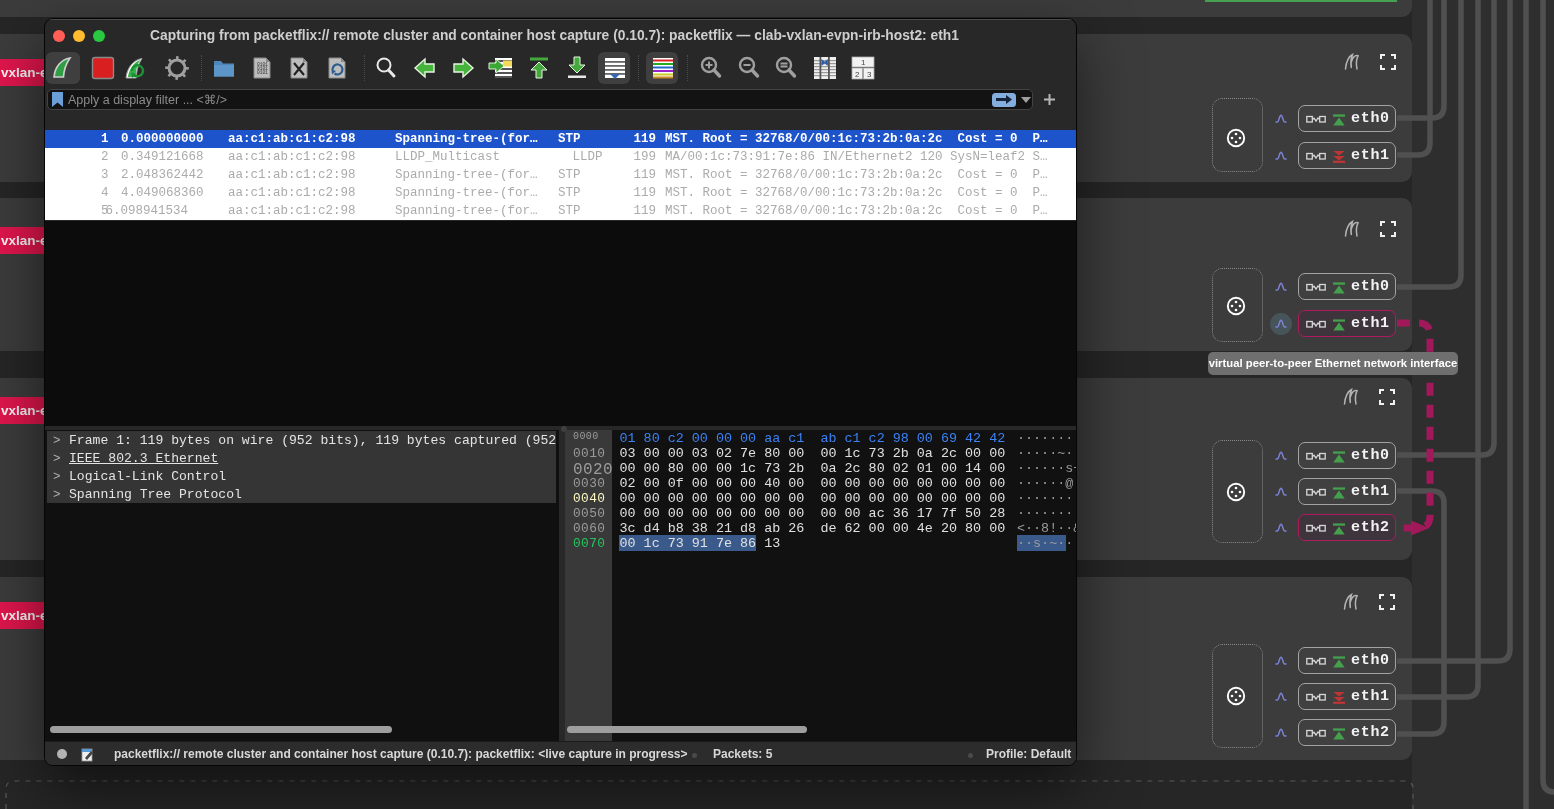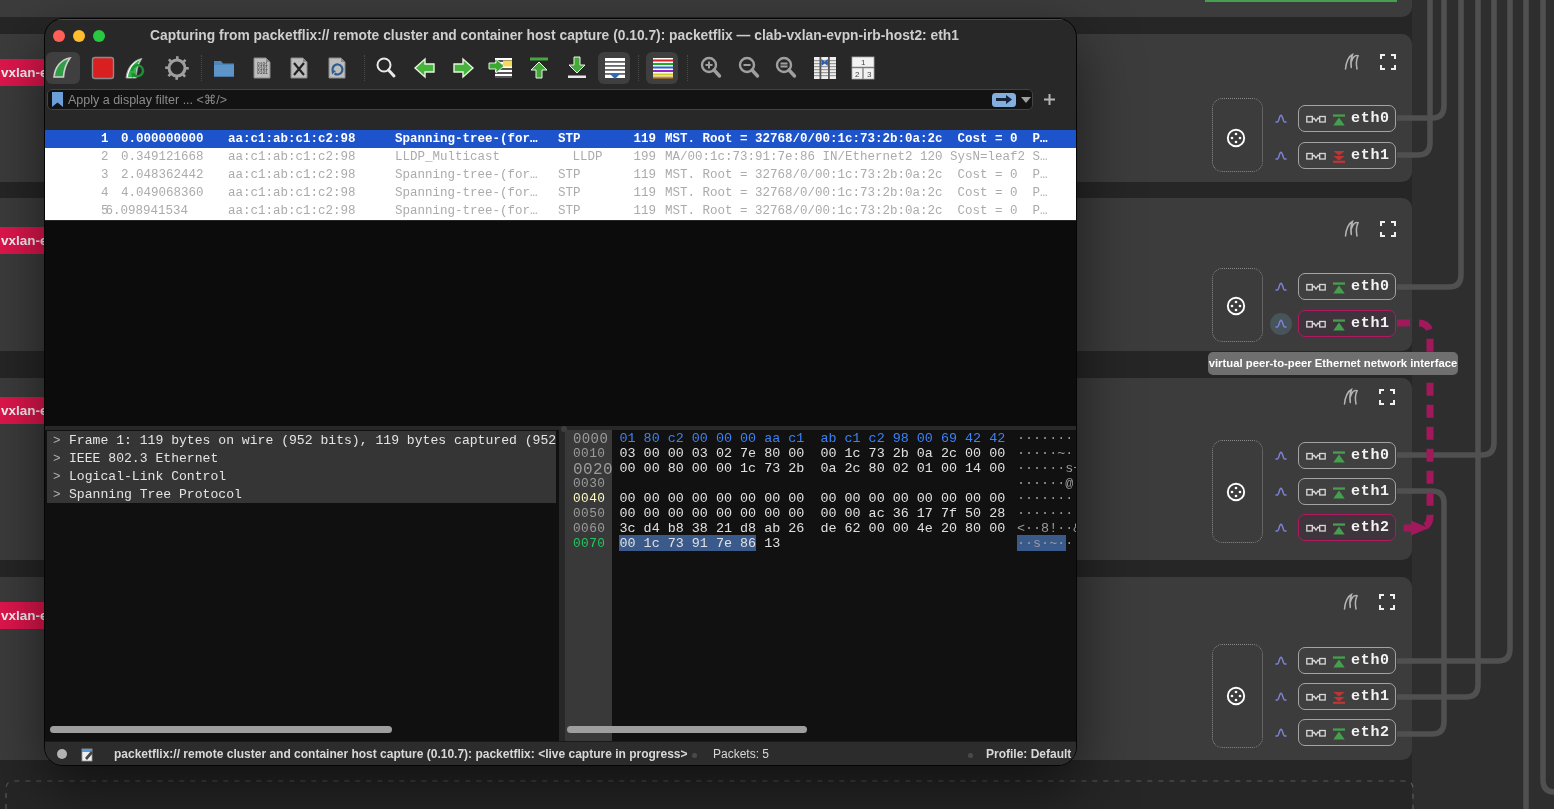--- a/index.html
+++ b/index.html
@@ -243,21 +243,21 @@
 <path d="M1397 491 H1432 Q1444 491 1444 503 V722 Q1444 734 1432 734 H1397" fill="none" stroke="#505050" stroke-width="5.5"></path>
 <path d="M1397 697 H1466 Q1478 697 1478 685 V0" fill="none" stroke="#505050" stroke-width="5.5"></path>
 <path d="M1397 661 H1498 Q1510 661 1510 649 V0" fill="none" stroke="#505050" stroke-width="5.5"></path>
 <path d="M1526 0 V809" fill="none" stroke="#505050" stroke-width="5.5"></path>
 <path d="M1543 0 V780 Q1543 792 1555 792" fill="none" stroke="#505050" stroke-width="5.5"></path>
 <path d="M1397 323 H1418 Q1430 323 1430 335 V516 Q1430 528 1418 528 H1399" fill="none" stroke="#a2195b" stroke-width="7" stroke-dasharray="13 9"></path>
 <polygon points="1411,520.5 1411,535.5 1429,528" fill="#a2195b"></polygon>
 <path d="M6 809 V789 Q6 781 14 781 H1405 Q1413 781 1413 789 V809" fill="none" stroke="#595959" stroke-width="1.2" stroke-dasharray="5 6"></path>
 </svg>
 <div class="abs" style="left:1208px;top:352px;width:250px;height:23px;background:#6f6f6f;border-radius:5px;color:#fff;font-size:11.3px;font-weight:bold;line-height:23px;text-align:center;white-space:nowrap;">virtual peer-to-peer Ethernet network interface</div>
-<div class="abs" style="left:44px;top:18px;width:1033px;height:748px;background:#282828;border-radius:19px;border:1px solid #050505;box-shadow:0 22px 60px rgba(0,0,0,0.55);overflow:hidden;">
+<div class="abs" style="left:44px;top:18px;width:1033px;height:748px;background:#282828;border-radius:9px;border:1px solid #050505;box-shadow:0 22px 60px rgba(0,0,0,0.55);overflow:hidden;">
 <div class="abs" style="left:0;top:0;width:100%;height:1px;background:#4a4a4a;"></div>
 <div class="abs" style="left:0;top:0;width:100%;height:32px;">
 <div class="abs" style="left:7.5px;top:10.5px;width:12px;height:12px;border-radius:50%;background:#ff5f57;"></div>
 <div class="abs" style="left:27.5px;top:10.5px;width:12px;height:12px;border-radius:50%;background:#febc2e;"></div>
 <div class="abs" style="left:47.5px;top:10.5px;width:12px;height:12px;border-radius:50%;background:#28c840;"></div>
 <div class="abs" style="left:0;top:0;width:100%;height:32px;text-align:center;line-height:34px;font-size:13.8px;font-weight:bold;color:#cecece;padding-right:12px;">Capturing from packetflix:// remote cluster and container host capture (0.10.7): packetflix — clab-vxlan-evpn-irb-host2: eth1</div>
 </div>
 <div class="abs" style="left:1px;top:33px;width:34px;height:32px;background:#3f3f3f;border-radius:6px;"></div>
 <div class="abs" style="left:553px;top:33px;width:32px;height:32px;background:#3f3f3f;border-radius:6px;"></div>
 <div class="abs" style="left:601px;top:33px;width:32px;height:32px;background:#3f3f3f;border-radius:6px;"></div>
@@ -456,39 +456,40 @@
 <div class="abs" style="left:0;top:411px;width:514px;height:311px;background:#101010;"></div>
 <div class="abs" style="left:522px;top:411px;width:511px;height:311px;background:#111;"></div>
 <div class="abs" style="left:514px;top:411px;width:8px;height:311px;background:#282828;"></div>
 <div class="abs" style="left:515.5px;top:407px;width:6px;height:6px;border-radius:50%;background:#3f3f3f;"></div>
 <div class="abs" style="left:0;top:411px;width:511px;height:311px;overflow:hidden;">
 <div class="abs" style="left:2px;top:1px;width:509px;height:18px;background:#353535;"></div>
 <div class="abs" style="left:8px;top:4px;width:10px;height:12px;color:#b0b0b0;font-size:12.5px;font-family:'Liberation Mono',monospace;">&gt;</div>
 <div class="abs mono" style="left:24px;top:2.5px;font-size:13.1px;color:#e4e4e4;white-space:pre;">Frame 1: 119 bytes on wire (952 bits), 119 bytes captured (952 </div>
 <div class="abs" style="left:2px;top:19px;width:509px;height:18px;background:#353535;"></div>
 <div class="abs" style="left:8px;top:22px;width:10px;height:12px;color:#b0b0b0;font-size:12.5px;font-family:'Liberation Mono',monospace;">&gt;</div>
-<div class="abs mono" style="left:24px;top:20.5px;font-size:13.1px;color:#e4e4e4;white-space:pre;">IEEE 802.3 Ethernet</div>
+<div class="abs mono" style="left:24px;top:20.5px;font-size:13.1px;color:#e4e4e4;white-space:pre;text-decoration:underline;">IEEE 802.3 Ethernet</div>
 <div class="abs" style="left:2px;top:37px;width:509px;height:18px;background:#353535;"></div>
 <div class="abs" style="left:8px;top:40px;width:10px;height:12px;color:#b0b0b0;font-size:12.5px;font-family:'Liberation Mono',monospace;">&gt;</div>
 <div class="abs mono" style="left:24px;top:38.5px;font-size:13.1px;color:#e4e4e4;white-space:pre;">Logical-Link Control</div>
 <div class="abs" style="left:2px;top:55px;width:509px;height:18px;background:#353535;"></div>
 <div class="abs" style="left:8px;top:58px;width:10px;height:12px;color:#b0b0b0;font-size:12.5px;font-family:'Liberation Mono',monospace;">&gt;</div>
 <div class="abs mono" style="left:24px;top:56.5px;font-size:13.1px;color:#e4e4e4;white-space:pre;">Spanning Tree Protocol</div>
 </div>
 <div class="abs" style="left:520px;top:411px;width:47px;height:311px;background:#393939;"></div>
-<div class="abs mono" style="left:528px;top:412px;font-size:14px;color:#9b9b9b;letter-spacing:0.4px;">0000</div>
+<div class="abs mono" style="left:528px;top:412px;font-size:10px;color:#9b9b9b;letter-spacing:0.4px;">0000</div>
 <div class="abs mono" style="left:574.5px;top:412px;font-size:13.4px;color:#3b82f6;white-space:pre;">01 80 c2 00 00 00 aa c1  ab c1 c2 98 00 69 42 42</div>
 <div class="abs mono" style="left:972px;top:412px;font-size:13.4px;color:#9b9b9b;white-space:pre;">········ ·····iBB</div>
 <div class="abs mono" style="left:528px;top:427px;font-size:12.8px;color:#9b9b9b;letter-spacing:0.4px;">0010</div>
 <div class="abs mono" style="left:574.5px;top:427px;font-size:13.4px;color:#e0e0e0;white-space:pre;">03 00 00 03 02 7e 80 00  00 1c 73 2b 0a 2c 00 00</div>
 <div class="abs mono" style="left:972px;top:427px;font-size:13.4px;color:#9b9b9b;white-space:pre;">·····~·· ··s+·,··</div>
 <div class="abs mono" style="left:528px;top:442px;font-size:16px;color:#9b9b9b;letter-spacing:0.4px;">0020</div>
 <div class="abs mono" style="left:574.5px;top:442px;font-size:13.4px;color:#e0e0e0;white-space:pre;">00 00 80 00 00 1c 73 2b  0a 2c 80 02 01 00 14 00</div>
 <div class="abs mono" style="left:972px;top:442px;font-size:13.4px;color:#9b9b9b;white-space:pre;">······s+ ·,······</div>
 <div class="abs mono" style="left:528px;top:457px;font-size:12.8px;color:#9b9b9b;letter-spacing:0.4px;">0030</div>
+<div class="abs mono" style="left:574.5px;top:457px;font-size:13.4px;color:#e0e0e0;white-space:pre;">02 00 0f 00 00 00 40 00  00 00 00 00 00 00 00 00</div>
 <div class="abs mono" style="left:972px;top:457px;font-size:13.4px;color:#9b9b9b;white-space:pre;">······@· ········</div>
 <div class="abs mono" style="left:528px;top:472px;font-size:12.8px;color:#fef9c3;letter-spacing:0.4px;">0040</div>
 <div class="abs mono" style="left:574.5px;top:472px;font-size:13.4px;color:#e0e0e0;white-space:pre;">00 00 00 00 00 00 00 00  00 00 00 00 00 00 00 00</div>
 <div class="abs mono" style="left:972px;top:472px;font-size:13.4px;color:#9b9b9b;white-space:pre;">········ ········</div>
 <div class="abs mono" style="left:528px;top:487px;font-size:12.8px;color:#9b9b9b;letter-spacing:0.4px;">0050</div>
 <div class="abs mono" style="left:574.5px;top:487px;font-size:13.4px;color:#e0e0e0;white-space:pre;">00 00 00 00 00 00 00 00  00 00 ac 36 17 7f 50 28</div>
 <div class="abs mono" style="left:972px;top:487px;font-size:13.4px;color:#9b9b9b;white-space:pre;">········ ···6··P(</div>
 <div class="abs mono" style="left:528px;top:502px;font-size:12.8px;color:#9b9b9b;letter-spacing:0.4px;">0060</div>
 <div class="abs mono" style="left:574.5px;top:502px;font-size:13.4px;color:#e0e0e0;white-space:pre;">3c d4 b8 38 21 d8 ab 26  de 62 00 00 4e 20 80 00</div>
 <div class="abs mono" style="left:972px;top:502px;font-size:13.4px;color:#9b9b9b;white-space:pre;">&lt;··8!··&amp; ·b··N ··</div>
@@ -501,16 +502,16 @@
 <div class="abs" style="left:522px;top:707px;width:240px;height:7px;border-radius:4px;background:#9e9e9e;"></div>
 <div class="abs" style="left:0;top:722px;width:1031px;height:26px;background:#2c2c2c;border-top:1px solid #1a1a1a;">
 <div class="abs" style="left:12px;top:7px;width:10px;height:10px;border-radius:50%;background:#b3b3b3;"></div>
 <svg class="abs" style="left:36px;top:6px;" width="13" height="14" viewBox="0 0 13 14">
         <rect x="1" y="1" width="10" height="12" fill="#f0f0f0" stroke="#999" stroke-width="0.8"></rect>
         <rect x="1" y="1" width="10" height="3" fill="#5b9bd5"></rect>
         <path d="M4 10 L10 3 L12 5 L6 12 Z" fill="#444"></path>
       </svg>
 <div class="abs" style="left:69px;top:5px;font-size:12px;font-weight:bold;color:#d8d8d8;">packetflix:// remote cluster and container host capture (0.10.7): packetflix: &lt;live capture in progress&gt;</div>
 <div class="abs" style="left:647px;top:11px;width:5px;height:5px;border-radius:50%;background:#4a4a4a;"></div>
-<div class="abs" style="left:668px;top:5px;font-size:12px;font-weight:normal;color:#d8d8d8;">Packets: 5</div>
+<div class="abs" style="left:668px;top:5px;font-size:12px;font-weight:bold;color:#d8d8d8;">Packets: 5</div>
 <div class="abs" style="left:923px;top:11px;width:5px;height:5px;border-radius:50%;background:#4a4a4a;"></div>
 <div class="abs" style="left:941px;top:5px;font-size:12px;font-weight:bold;color:#d8d8d8;">Profile: Default</div>
 </div>
 </div>
 </body></html>

